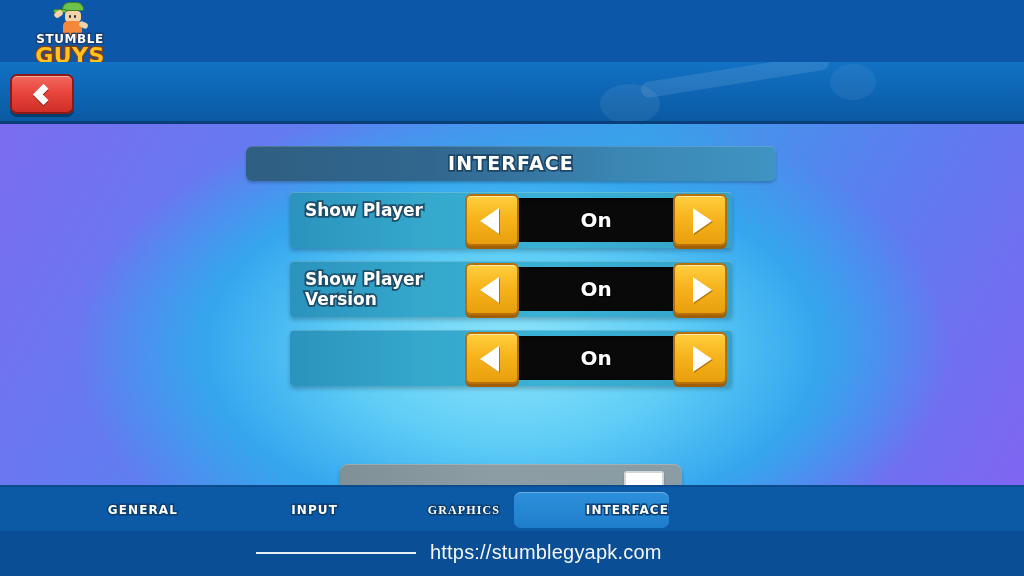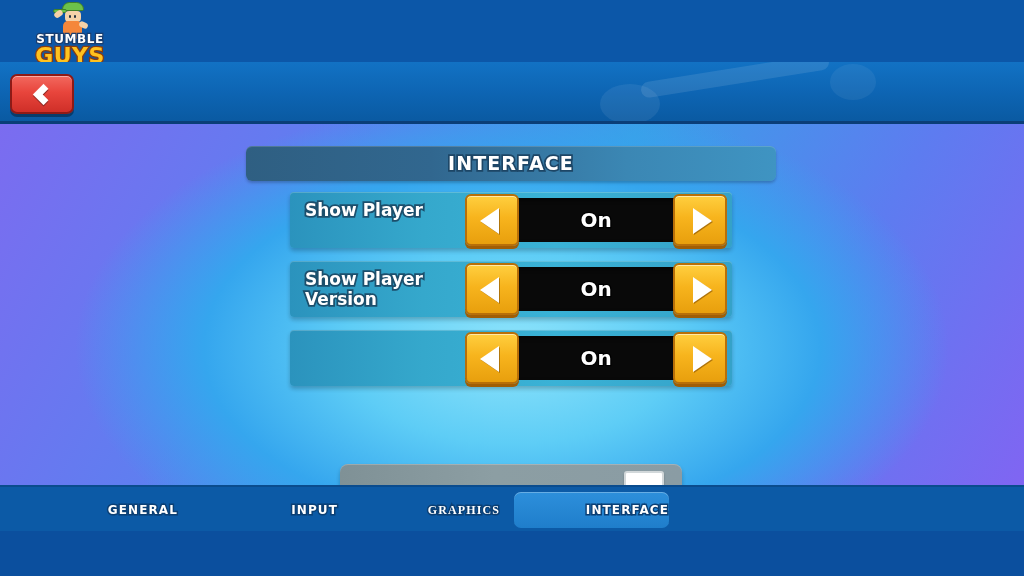--- a/index.html
+++ b/index.html
@@ -346,14 +346,18 @@
 
   </div>
 
   <div class="tabbar">
     <div class="tab" style="left:38px;  width:140px;">GENERAL</div>
     <div class="tab" style="left:198px; width:140px;">INPUT</div>
     <div class="tab" style="left:360px; width:140px;font-family:Liberation Serif, serif;">GRAPHICS</div>
     <div class="tab active" style="left:514px; width:155px;">INTERFACE</div>
   </div>
 
+  <div class="watermark">
+    <div class="wm-line"></div>
+    <div class="wm-text">https://stumblegyapk.com</div>
+  </div>
 
 </div>
 
 </body></html>

